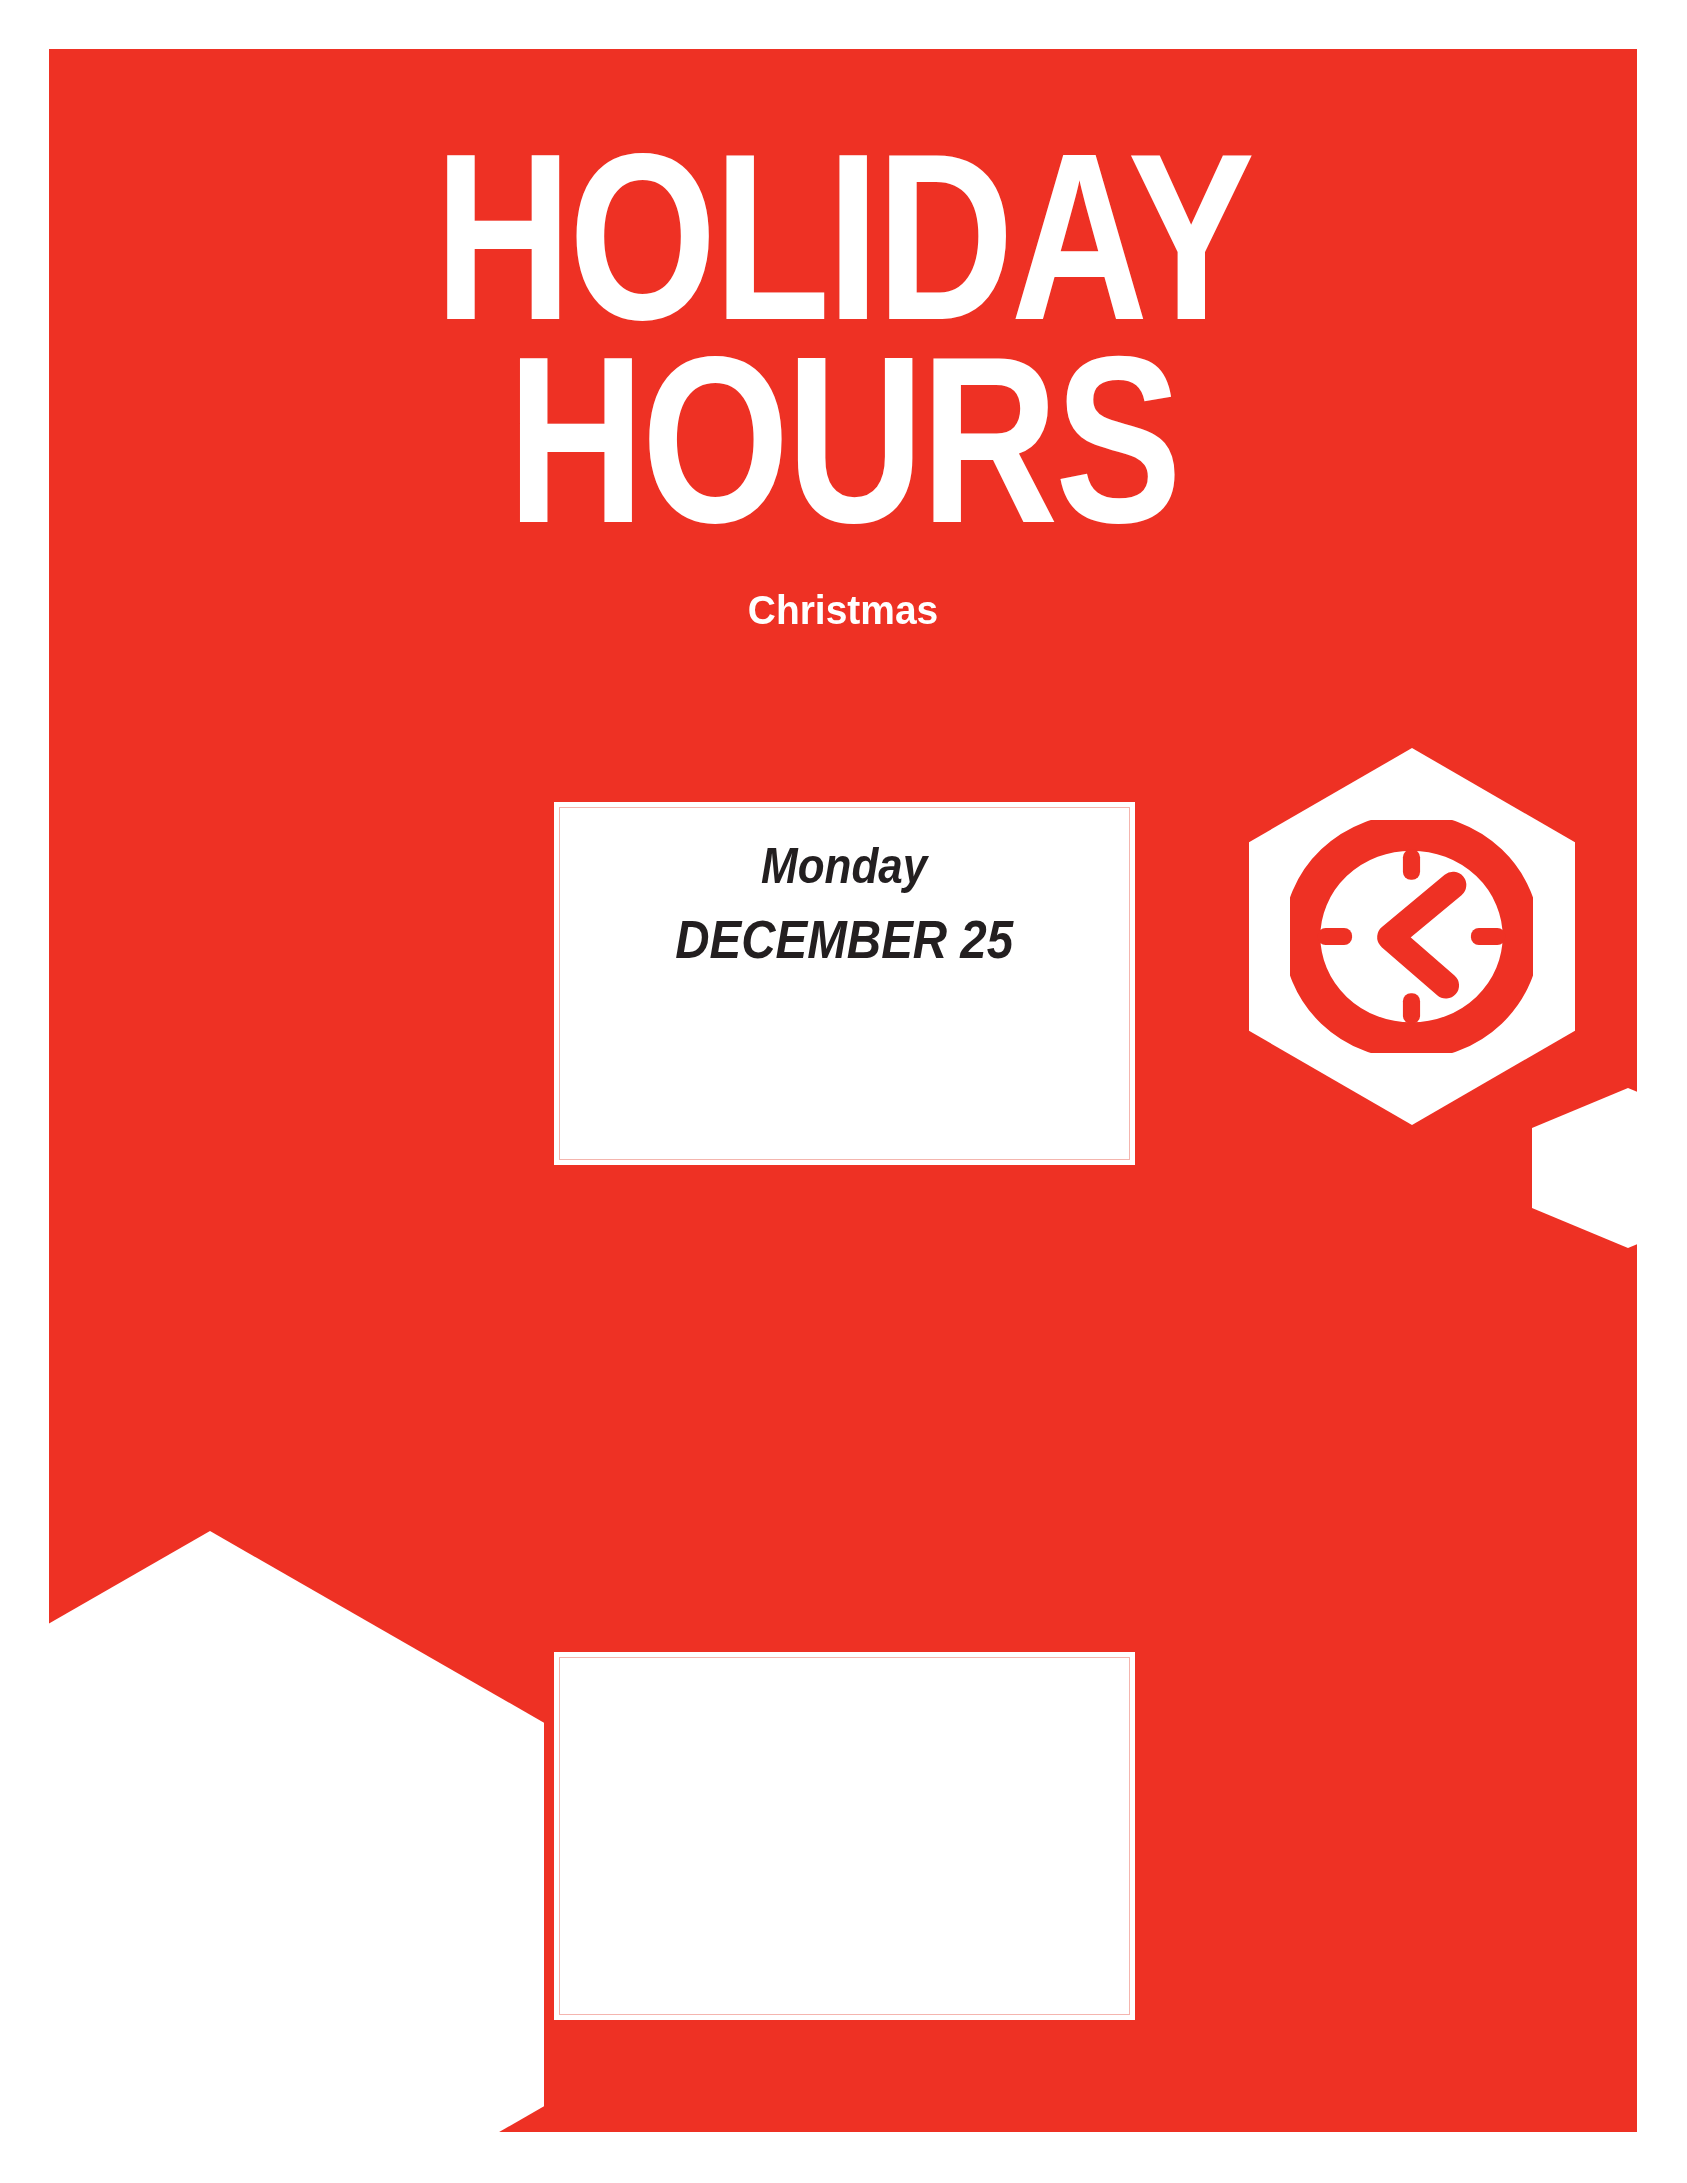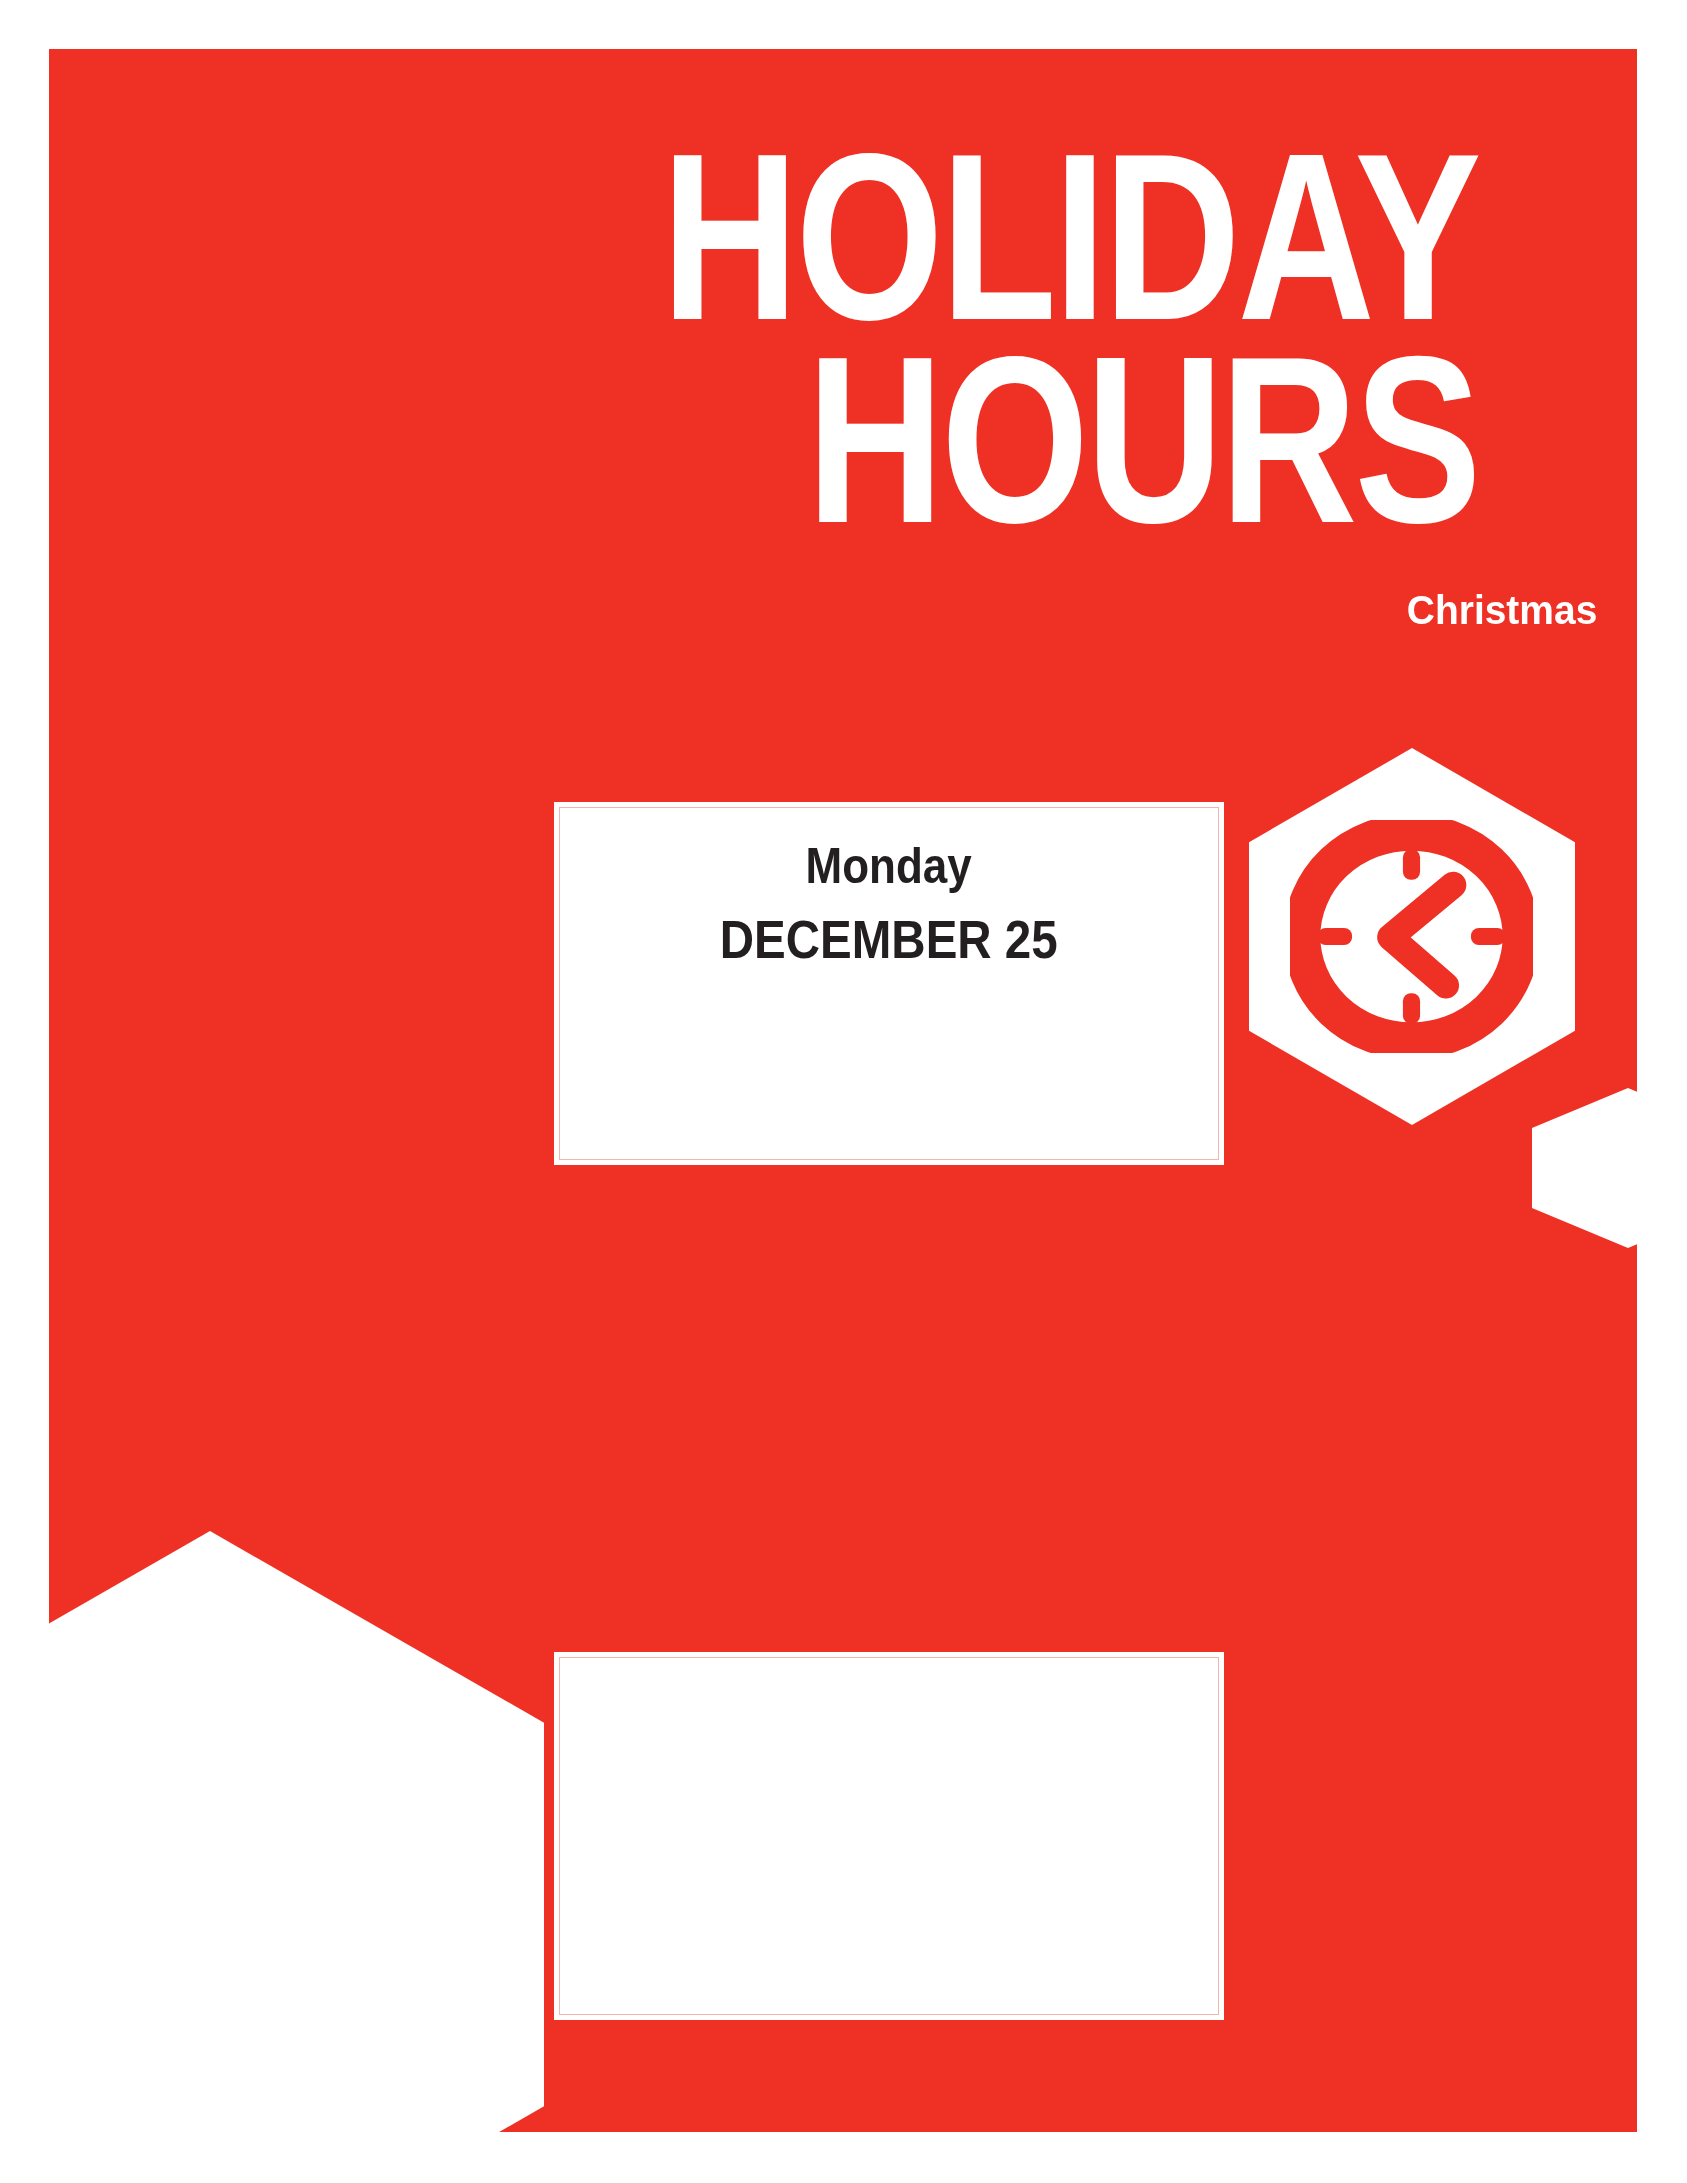--- a/index.html
+++ b/index.html
@@ -73,21 +73,21 @@
     width: 243px;
     height: 233px;
   }
 
   
   .title-block {
     position: absolute;
     left: 0;
     top: 0;
     width: 1588px;
-    text-align: right;
+    text-align: center;
   }
   .title-line {
     color: #ffffff;
     font-family: "Liberation Sans", sans-serif;
     font-weight: bold;
     font-size: 238px;
     line-height: 0.92;
     letter-spacing: -4px;
     transform: scaleX(0.80);
     transform-origin: center top;
@@ -103,24 +103,25 @@
     font-weight: bold;
     font-size: 41px;
     letter-spacing: 0px;
     transform: scaleX(0.95);
   }
 
   
   .card {
     position: absolute;
     left: 505px;
-    width: 670px;
+    width: 581px;
     background: #ffffff;
     box-sizing: border-box;
     padding: 5.3px;
+    font-style: italic;
   }
   .card-inner {
     width: 100%;
     height: 100%;
     border: 1.3px solid #f4b5ae;
     box-sizing: border-box;
     text-align: center;
     padding-top: 32px;
   }
   .card-1 { top: 753px; height: 363px; }

